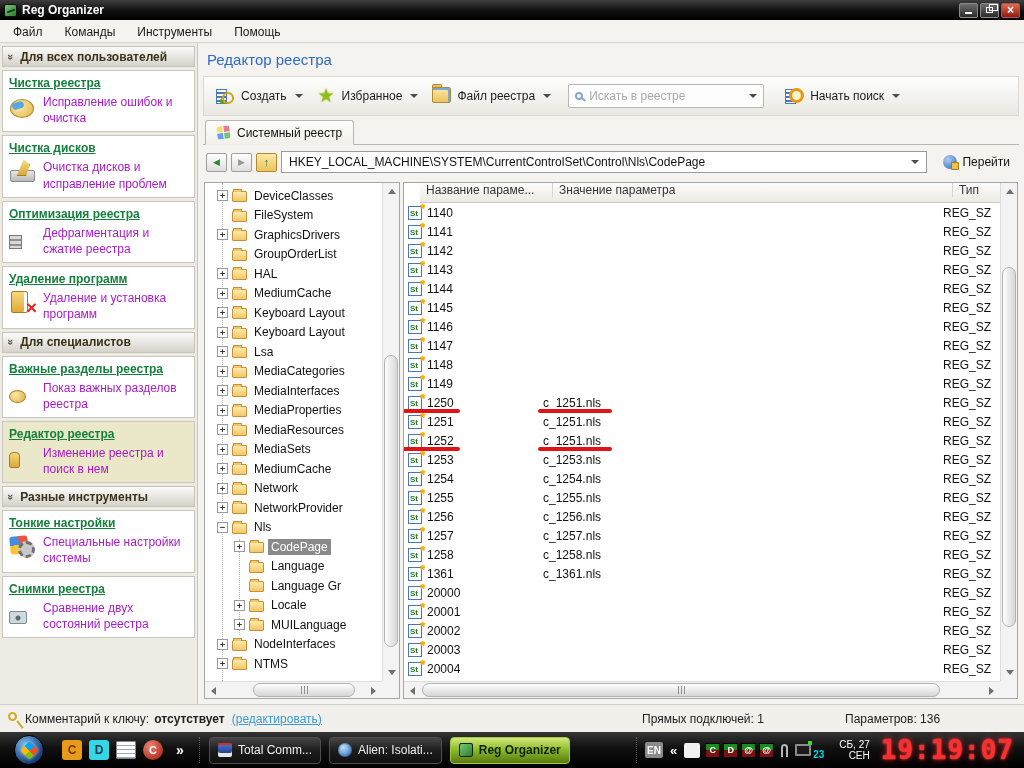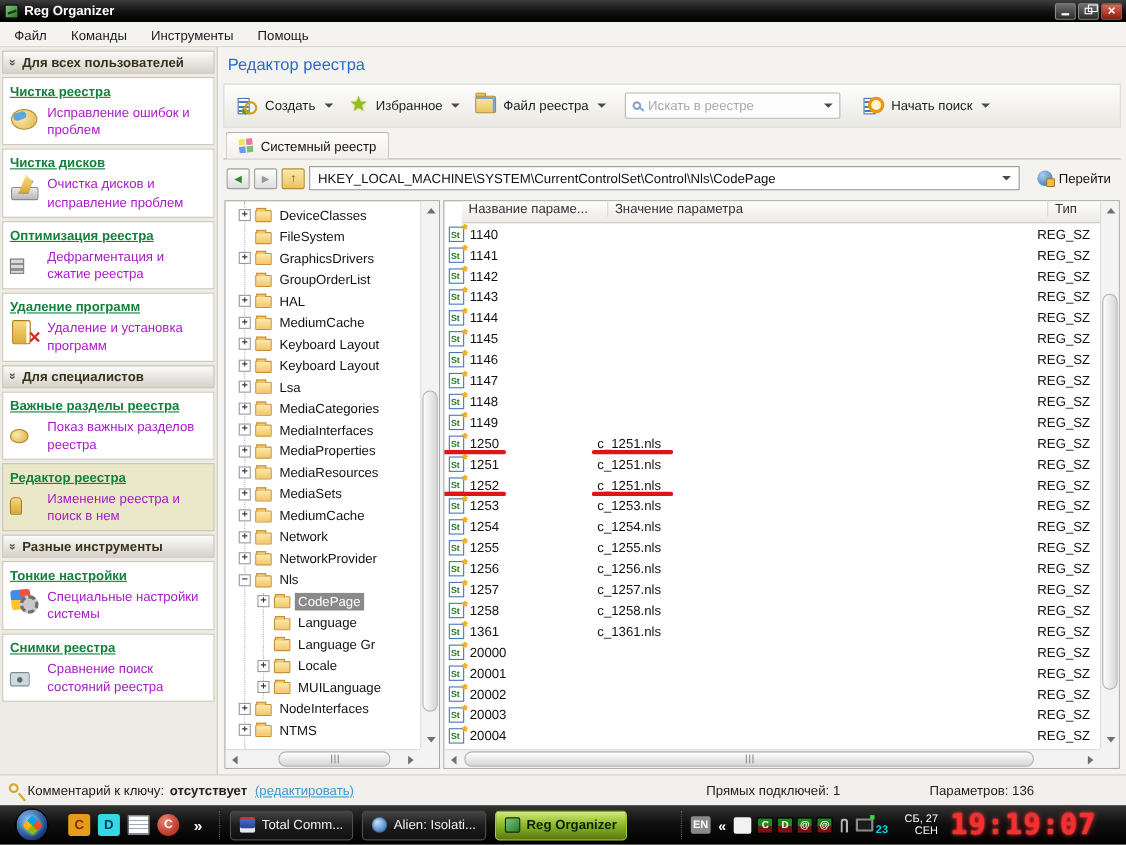--- a/index.html
+++ b/index.html
@@ -162,21 +162,21 @@
   .tray{margin-left:auto;display:flex;align-items:center;gap:5px}
   .lang{width:18px;height:16px;background:#8a8a8a;color:#fff;font-size:10px;font-weight:bold;display:flex;align-items:center;justify-content:center;border-radius:2px}
   .collapse{color:#fff;font-weight:bold;font-size:13px;margin:0 2px}
   .wsq{width:16px;height:15px;background:#f2f2f2;border-radius:2px}
   .traybox{width:15px;height:15px;border:1px solid #050505;background:linear-gradient(#1c8a1c 50%,#7a1212 50%);color:#fff;font:bold 9px/13px "Liberation Sans",sans-serif;text-align:center}
   .clip{width:7px;height:13px;border:2px solid #b5b5b5;border-radius:4px 4px 1px 1px;border-bottom:none;margin:0 2px}
   .mon{width:16px;height:12px;border:2px solid #8a8a8a;background:#1a1a1a;border-radius:1px;position:relative}
   .mon::after{content:"";position:absolute;right:-3px;top:-5px;width:4px;height:4px;background:#30e030}
   .moncount{color:#00d8e8;font-size:10px;font-weight:bold;margin-left:-3px;margin-top:8px}
   .tdate{color:#fff;font-size:10px;text-align:right;line-height:1.15;margin:0 6px 0 10px;white-space:nowrap}
-  .clock{font-family:"DejaVu Sans Mono",monospace;font-size:26px;font-weight:bold;color:#ff2d2d;text-shadow:0 0 6px rgba(255,30,30,.9),0 0 2px #ff9090;letter-spacing:1px;margin-right:21px;white-space:nowrap}
+  .clock{font-family:"DejaVu Sans Mono",monospace;font-size:26px;font-weight:bold;color:#ff2d2d;text-shadow:0 0 6px rgba(255,30,30,.9),0 0 2px #ff9090;letter-spacing:1px;margin-right:4px;white-space:nowrap}
 </style>
 </head>
 <body>
 
 <div class="titlebar">
   <span class="appicon"></span>
   <span class="apptitle">Reg Organizer</span>
   <span class="winbtns">
     <span class="wbtn">
         <span class="g-min"></span>
@@ -202,21 +202,21 @@
   <div class="shead">
     <span class="chev">»</span>
     <span>Для всех пользователей</span>
   </div>
   <div>
 
       <div class="card">
         <div class="card-title">Чистка реестра</div>
         <div class="card-body">
           <span class="sicon ic-brush"></span>
-          <div class="card-desc">Исправление ошибок и проблем</div>
+          <div class="card-desc">Исправление ошибок и очистка</div>
         </div>
       </div>
 
       <div class="card">
         <div class="card-title">Чистка дисков</div>
         <div class="card-body">
           <span class="sicon ic-broom"></span>
           <div class="card-desc">Очистка дисков и исправление проблем</div>
         </div>
       </div>
@@ -270,21 +270,21 @@
         <div class="card-body">
           <span class="sicon ic-tweaks"></span>
           <div class="card-desc">Специальные настройки системы</div>
         </div>
       </div>
 
       <div class="card">
         <div class="card-title">Снимки реестра</div>
         <div class="card-body">
           <span class="sicon ic-snapshot"></span>
-          <div class="card-desc">Сравнение поиск состояний реестра</div>
+          <div class="card-desc">Сравнение двух состояний реестра</div>
         </div>
       </div>
     </div>
 </div>
 
 <div class="main">
   <div class="page-title">Редактор реестра</div>
 
   <div class="toolbar">
     <div class="tbtn">

